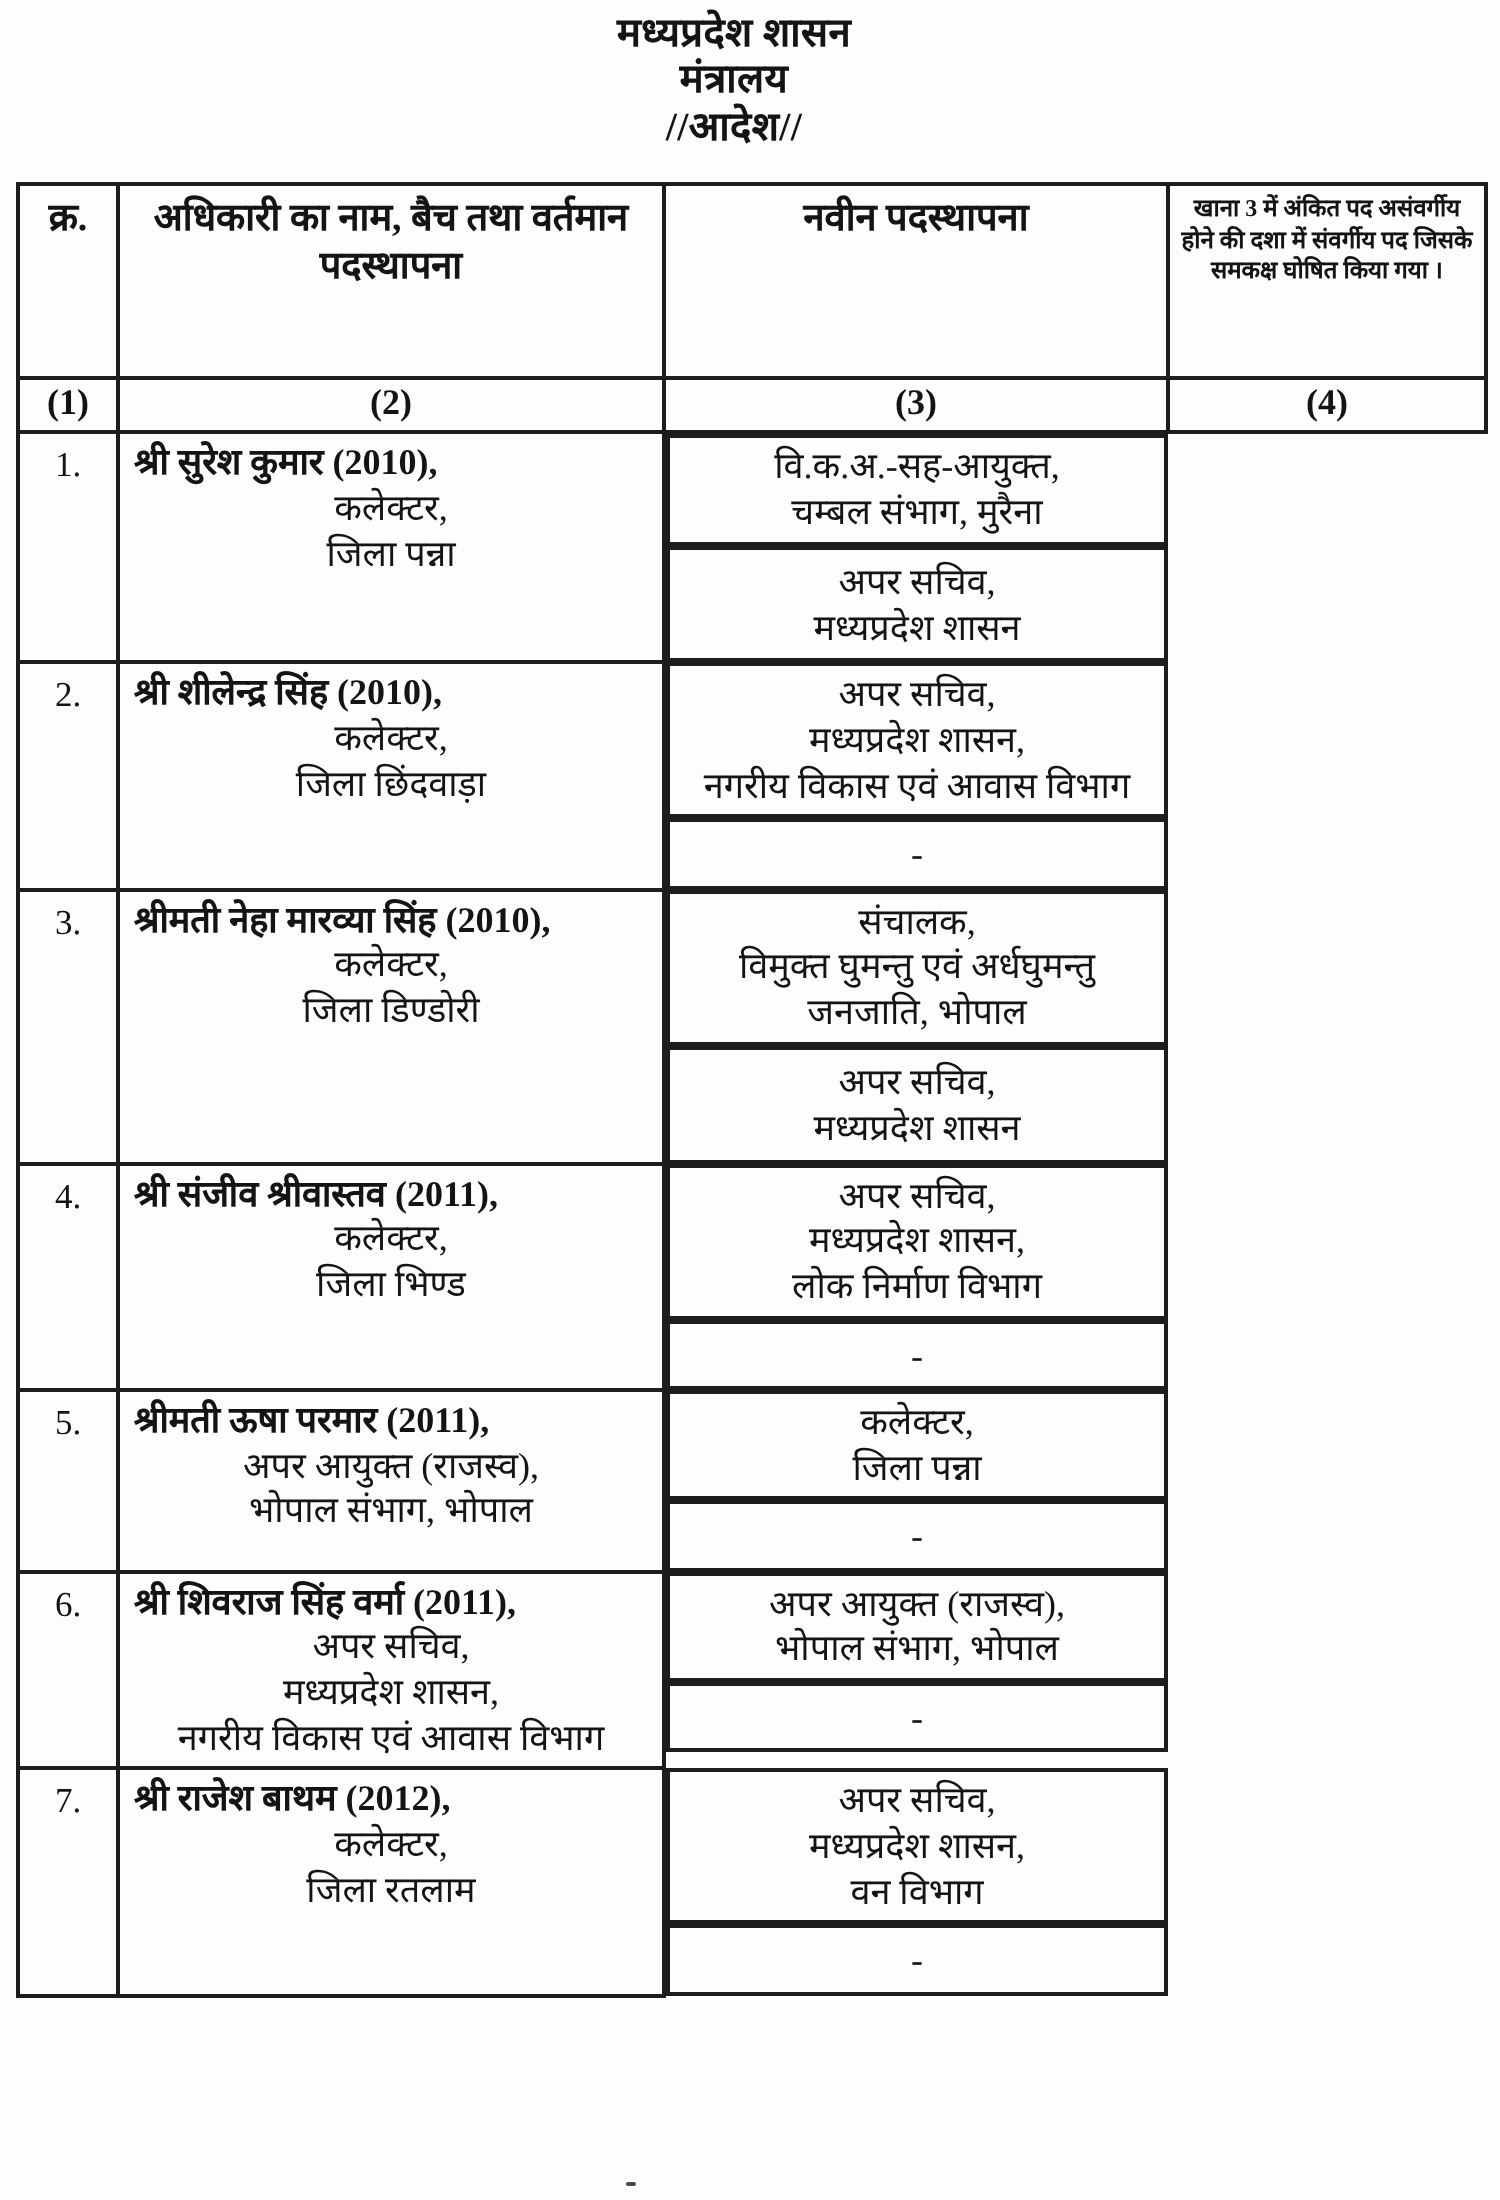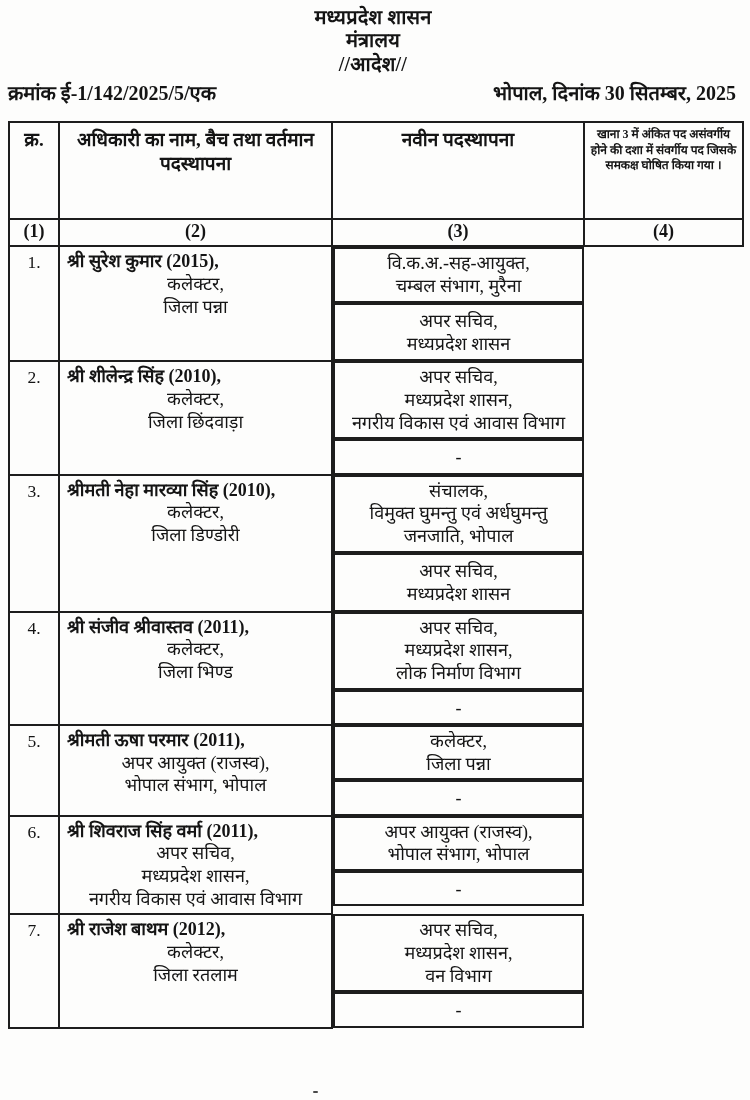--- a/index.html
+++ b/index.html
@@ -4,21 +4,21 @@
 <style>
   * { box-sizing: border-box; }
   html, body { margin: 0; padding: 0; }
   body {
     width: 750px; height: 1100px;
     background: #fdfdfc;
     color: #141414;
     font-family: "Liberation Serif", "DejaVu Sans", sans-serif;
     overflow: hidden;
   }
-  .page { position: relative; width: 750px; height: 1100px; padding: 6px 12px 0 8px; }
+  .page { position: relative; width: 750px; height: 1100px; padding: 6px 24px 0 8px; }
 
   .doc-header { text-align: center; font-weight: 700; font-size: 20px; line-height: 1.17; letter-spacing: 0.2px; }
   .doc-header div { white-space: nowrap; }
 
   .ref-row { display: flex; justify-content: space-between; align-items: baseline;
              font-weight: 700; font-size: 20px; margin-top: 3px; padding: 0 2px 0 0; }
 
   .intro { font-size: 19.5px; line-height: 1.34; margin: 21px 0 0 0; text-indent: 52px; }
 
   table.order-table { border-collapse: collapse; table-layout: fixed; margin-top: 15px; width: 734px; }
@@ -57,24 +57,20 @@
 <body>
 
 <div class="page">
 
   <div class="doc-header">
     <div>मध्यप्रदेश शासन</div>
     <div>मंत्रालय</div>
     <div>//आदेश//</div>
   </div>
 
-  <div class="ref-row">
-    <span>क्रमांक ई-1/142/2025/5/एक</span>
-    <span>भोपाल, दिनांक 30 सितम्बर, 2025</span>
-  </div>
 
 
   <table class="order-table">
     <colgroup>
       <col class="c1">
         <col class="c2">
         <col class="c3">
         <col class="c4">
     </colgroup>
     <tbody>
@@ -87,21 +83,21 @@
       <tr class="num-row">
         <td>(1)</td>
         <td>(2)</td>
         <td>(3)</td>
         <td>(4)</td>
       </tr>
 
       <tr class="r1">
         <td class="serial-cell">1.</td>
         <td class="officer-cell">
-          <span class="officer-name">श्री सुरेश कुमार (2015),</span>
+          <span class="officer-name">श्री सुरेश कुमार (2010),</span>
           <span class="lines">कलेक्टर,
 जिला पन्ना</span>
         </td>
         <td class="posting-cell lines">वि.क.अ.-सह-आयुक्त,
 चम्बल संभाग, मुरैना</td>
         <td class="equiv-cell lines">अपर सचिव,
 मध्यप्रदेश शासन</td>
       </tr>
 
       <tr class="r2">

